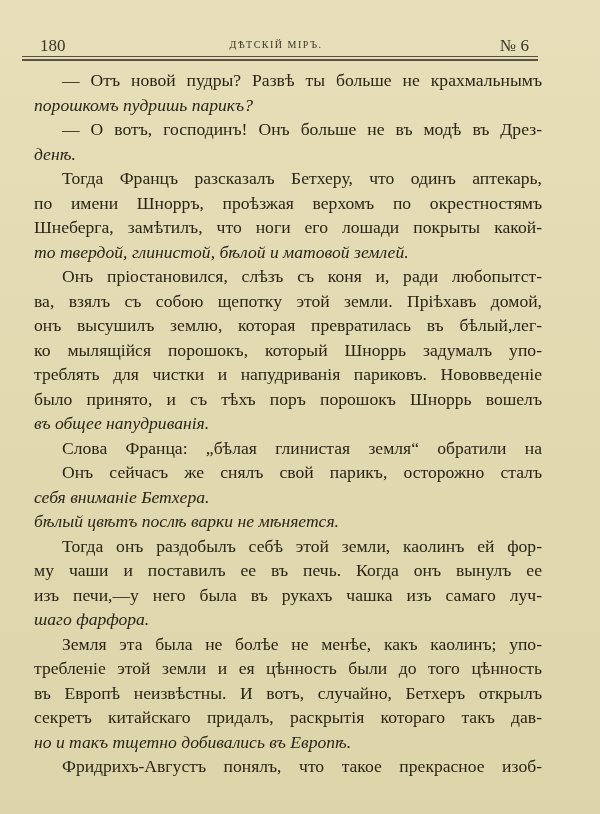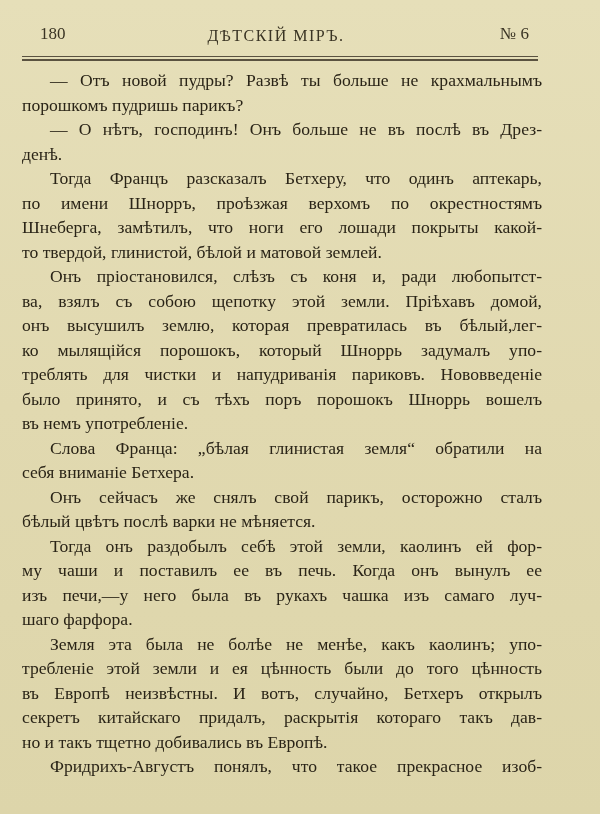--- a/index.html
+++ b/index.html
@@ -6,68 +6,68 @@
     body {
       width: 600px; height: 814px; overflow: hidden;
       background: #e3dcb4;
       background-image: linear-gradient(180deg, #e6dfb9 0%, #e1d9b0 50%, #ddd5aa 100%);
       font-family: "DejaVu Serif", serif;
       color: #2b2619;
       position: relative;
     }
     .page { position: absolute; left: 0; top: 0; width: 600px; height: 814px; }
     .header {
-      position: absolute; left: 23px; top: 24px; width: 506px; height: 22px;
+      position: absolute; left: 23px; top: 36px; width: 506px; height: 22px;
       font-family: "Liberation Serif", serif;
     }
     .pg-num { position: absolute; left: 17px; top: 0; font-size: 17px; color: #3a3424; }
-    .running-title { position: absolute; left: 0; width: 506px; top: 3px; text-align: center; font-size: 16px; letter-spacing: 1.5px; color: #3a3424; }
+    .running-title { position: absolute; left: 0; width: 506px; top: 3px; text-align: center; font-size: 10px; letter-spacing: 1.5px; color: #3a3424; }
     .issue { position: absolute; right: 0; top: 0; font-size: 17px; color: #3a3424; }
     .rule1 { position: absolute; left: 22px; top: 56px; width: 516px; height: 1px; background: #5a5240; }
     .rule2 { position: absolute; left: 22px; top: 59px; width: 516px; height: 1.5px; background: #5a5240; }
     .body-text {
       position: absolute; left: 22px; top: 68px; width: 520px;
       font-family: "Liberation Serif", serif;
       font-size: 17.6px; line-height: 24.5px; color: #2a2417;
     }
-    .line { white-space: nowrap; text-align: justify; text-align-last: justify; height: 24.5px; }
+    .line { white-space: nowrap; text-align: justify; text-align-last: justify; height: 24.5px; margin-left: 12px; }
     .line.ind { padding-left: 28px; }
-    .line.last { text-align-last: left; }
+    .line.last { text-align-last: left; font-style: italic; }
   </style>
 </head>
 <body>
 
 <div class="page">
   <div class="header">
     <span class="pg-num">180</span>
     <span class="running-title">ДѢТСКІЙ МІРЪ.</span>
     <span class="issue">№ 6</span>
   </div>
   <div class="rule1"></div>
   <div class="rule2"></div>
 
   <div class="body-text" id="body-text">
       <div class="line ind">— Отъ новой пудры? Развѣ ты больше не крахмальнымъ</div>
       <div class="line last">порошкомъ пудришь парикъ?</div>
-      <div class="line ind">— О нѣтъ, господинъ! Онъ больше не въ послѣ въ Дрез-</div>
+      <div class="line ind">— О вотъ, господинъ! Онъ больше не въ модѣ въ Дрез-</div>
       <div class="line last">денѣ.</div>
       <div class="line ind">Тогда Францъ разсказалъ Бетхеру, что одинъ аптекарь,</div>
       <div class="line">по имени Шнорръ, проѣзжая верхомъ по окрестностямъ</div>
       <div class="line">Шнеберга, замѣтилъ, что ноги его лошади покрыты какой-</div>
       <div class="line last">то твердой, глинистой, бѣлой и матовой землей.</div>
       <div class="line ind">Онъ пріостановился, слѣзъ съ коня и, ради любопытст-</div>
       <div class="line">ва, взялъ съ собою щепотку этой земли. Пріѣхавъ домой,</div>
       <div class="line">онъ высушилъ землю, которая превратилась въ бѣлый,лег-</div>
       <div class="line">ко мылящійся порошокъ, который Шноррь задумалъ упо-</div>
       <div class="line">треблять для чистки и напудриванія париковъ. Нововведеніе</div>
       <div class="line">было принято, и съ тѣхъ поръ порошокъ Шноррь вошелъ</div>
-      <div class="line last">въ немъ употребленіе.</div>
+      <div class="line last">въ общее напудриванія.</div>
       <div class="line ind">Слова Франца: „бѣлая глинистая земля“ обратили на</div>
+      <div class="line ind">Онъ сейчасъ же снялъ свой парикъ, осторожно сталъ</div>
       <div class="line last">себя вниманіе Бетхера.</div>
-      <div class="line ind">Онъ сейчасъ же снялъ свой парикъ, осторожно сталъ</div>
       <div class="line last">бѣлый цвѣтъ послѣ варки не мѣняется.</div>
       <div class="line ind">Тогда онъ раздобылъ себѣ этой земли, каолинъ ей фор-</div>
       <div class="line">му чаши и поставилъ ее въ печь. Когда онъ вынулъ ее</div>
       <div class="line">изъ печи,—у него была въ рукахъ чашка изъ самаго луч-</div>
       <div class="line last">шаго фарфора.</div>
       <div class="line ind">Земля эта была не болѣе не менѣе, какъ каолинъ; упо-</div>
       <div class="line">требленіе этой земли и ея цѣнность были до того цѣнность</div>
       <div class="line">въ Европѣ неизвѣстны. И вотъ, случайно, Бетхеръ открылъ</div>
       <div class="line">секретъ китайскаго придалъ, раскрытія котораго такъ дав-</div>
       <div class="line last">но и такъ тщетно добивались въ Европѣ.</div>

